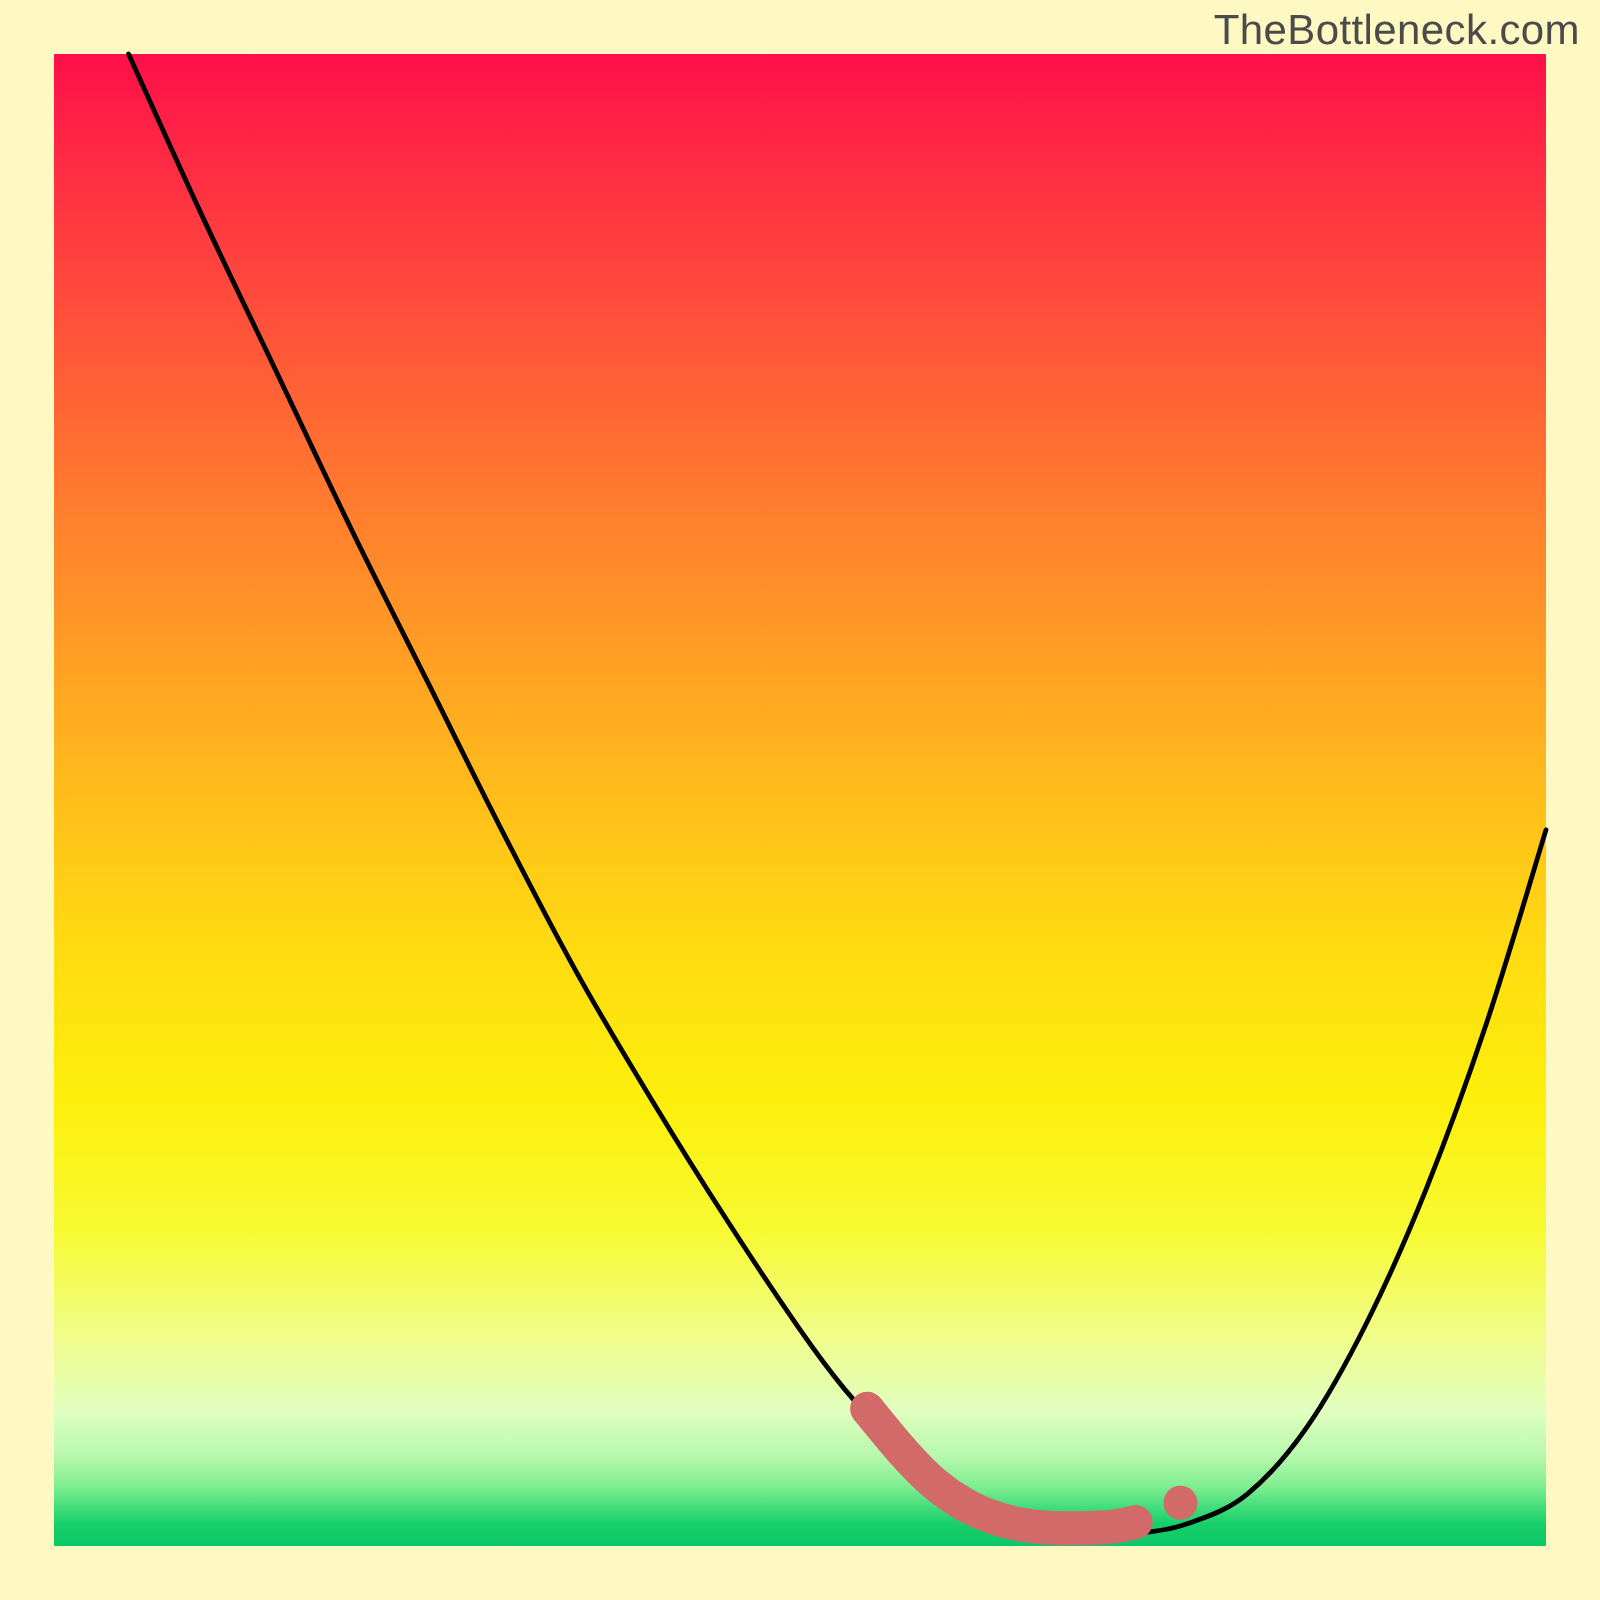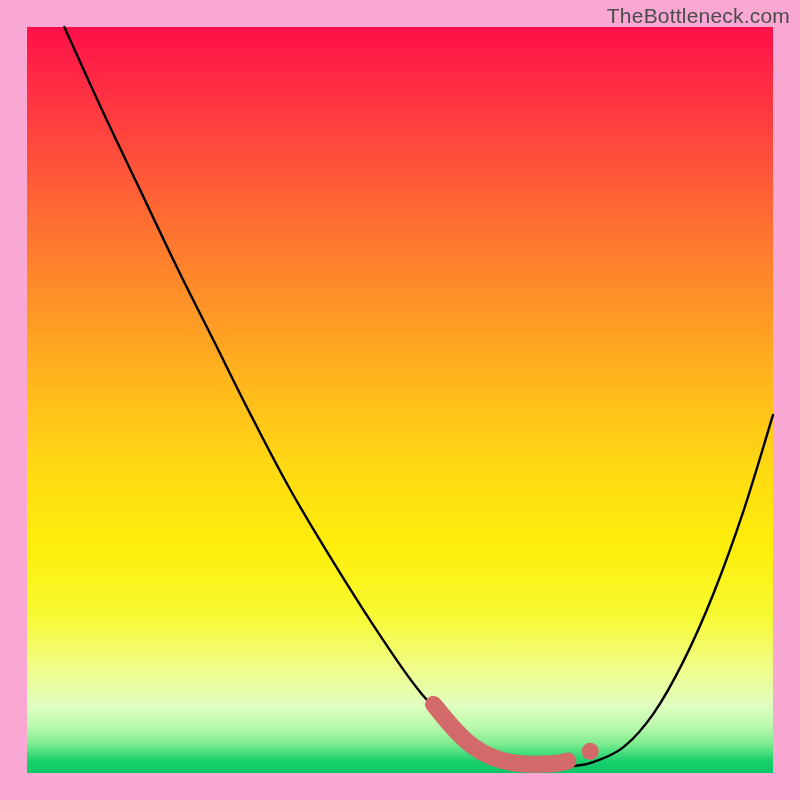--- a/index.html
+++ b/index.html
@@ -10,21 +10,21 @@
     background: #000;
     overflow: hidden;
     font-family: Arial, Helvetica, sans-serif;
   }
   .frame {
     position: absolute;
     left: 0;
     top: 0;
     width: 800px;
     height: 800px;
-    background: #f9a8d4;
+    background: #fef9c3;
   }
   .plot {
     position: absolute;
     left: 27px;
     top: 27px;
     width: 746px;
     height: 746px;
     
     background: linear-gradient(to bottom,
       #ff1749 0%,

